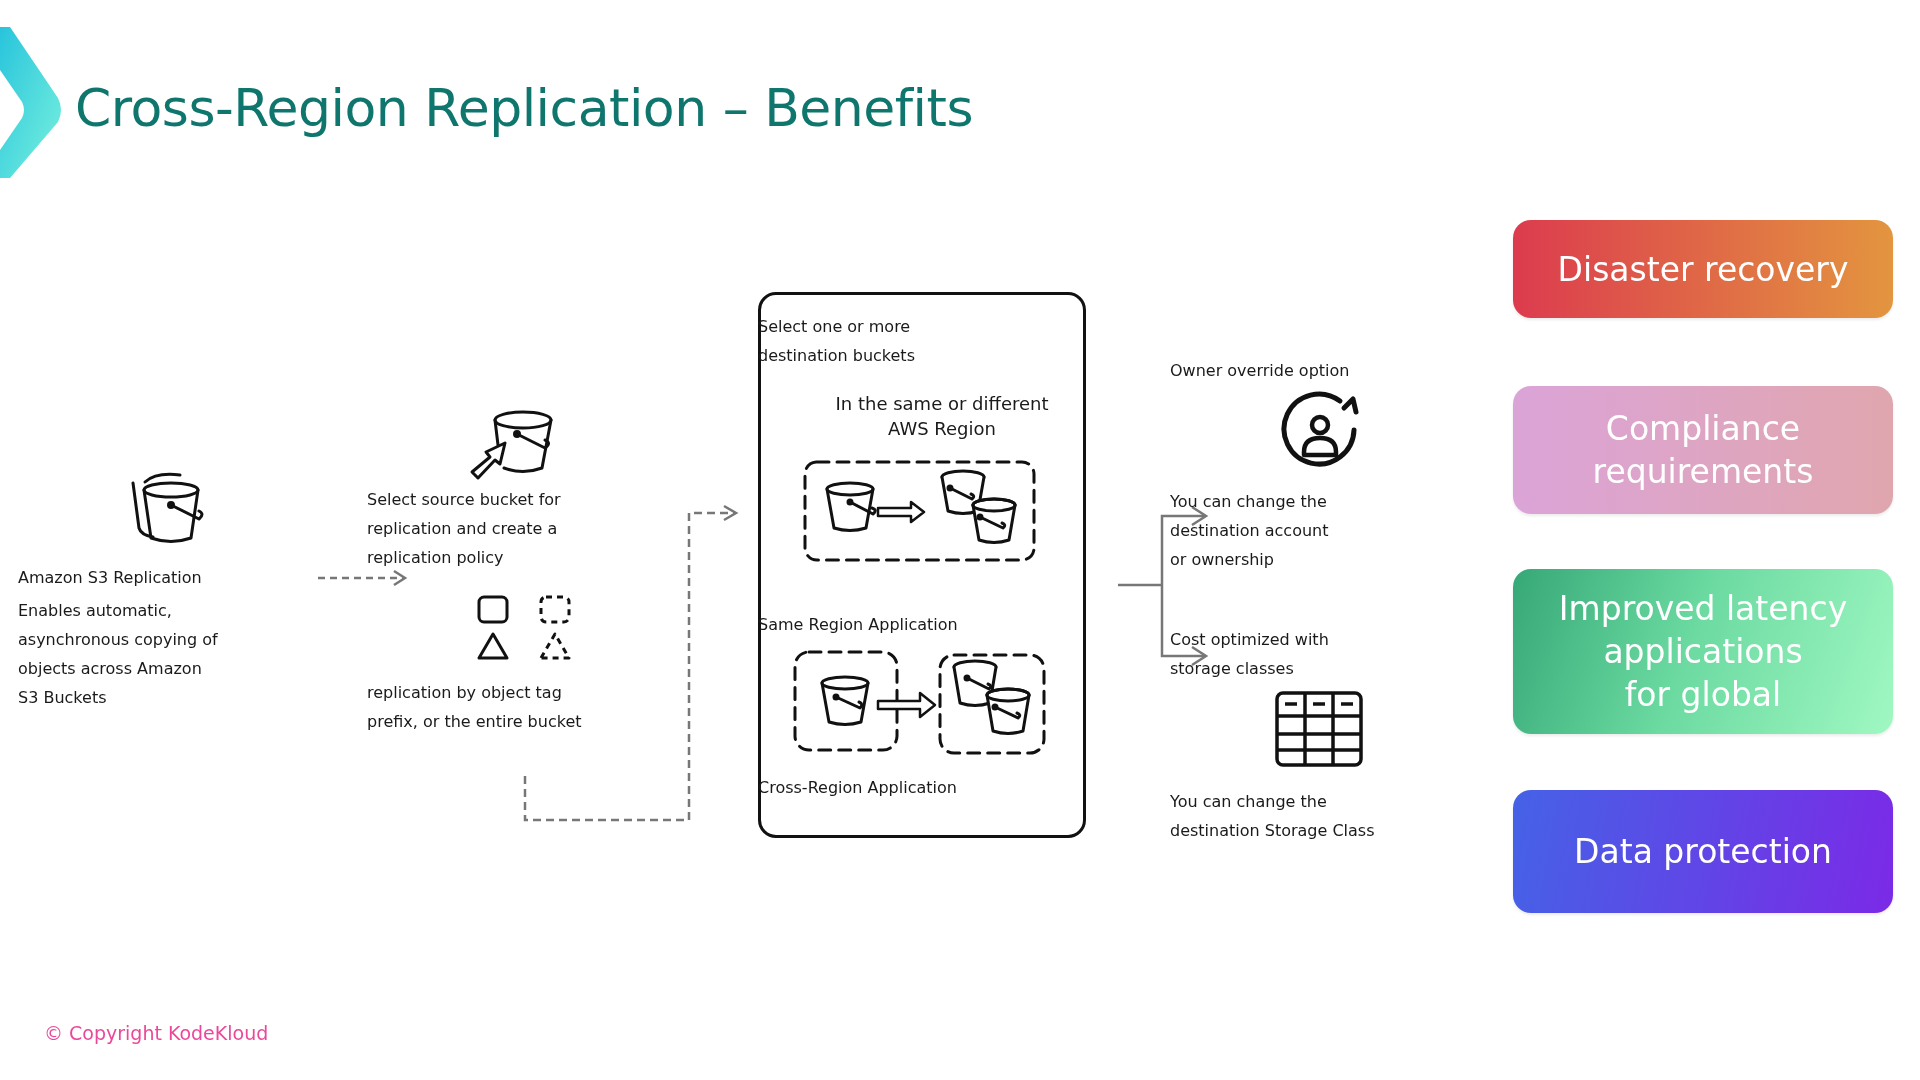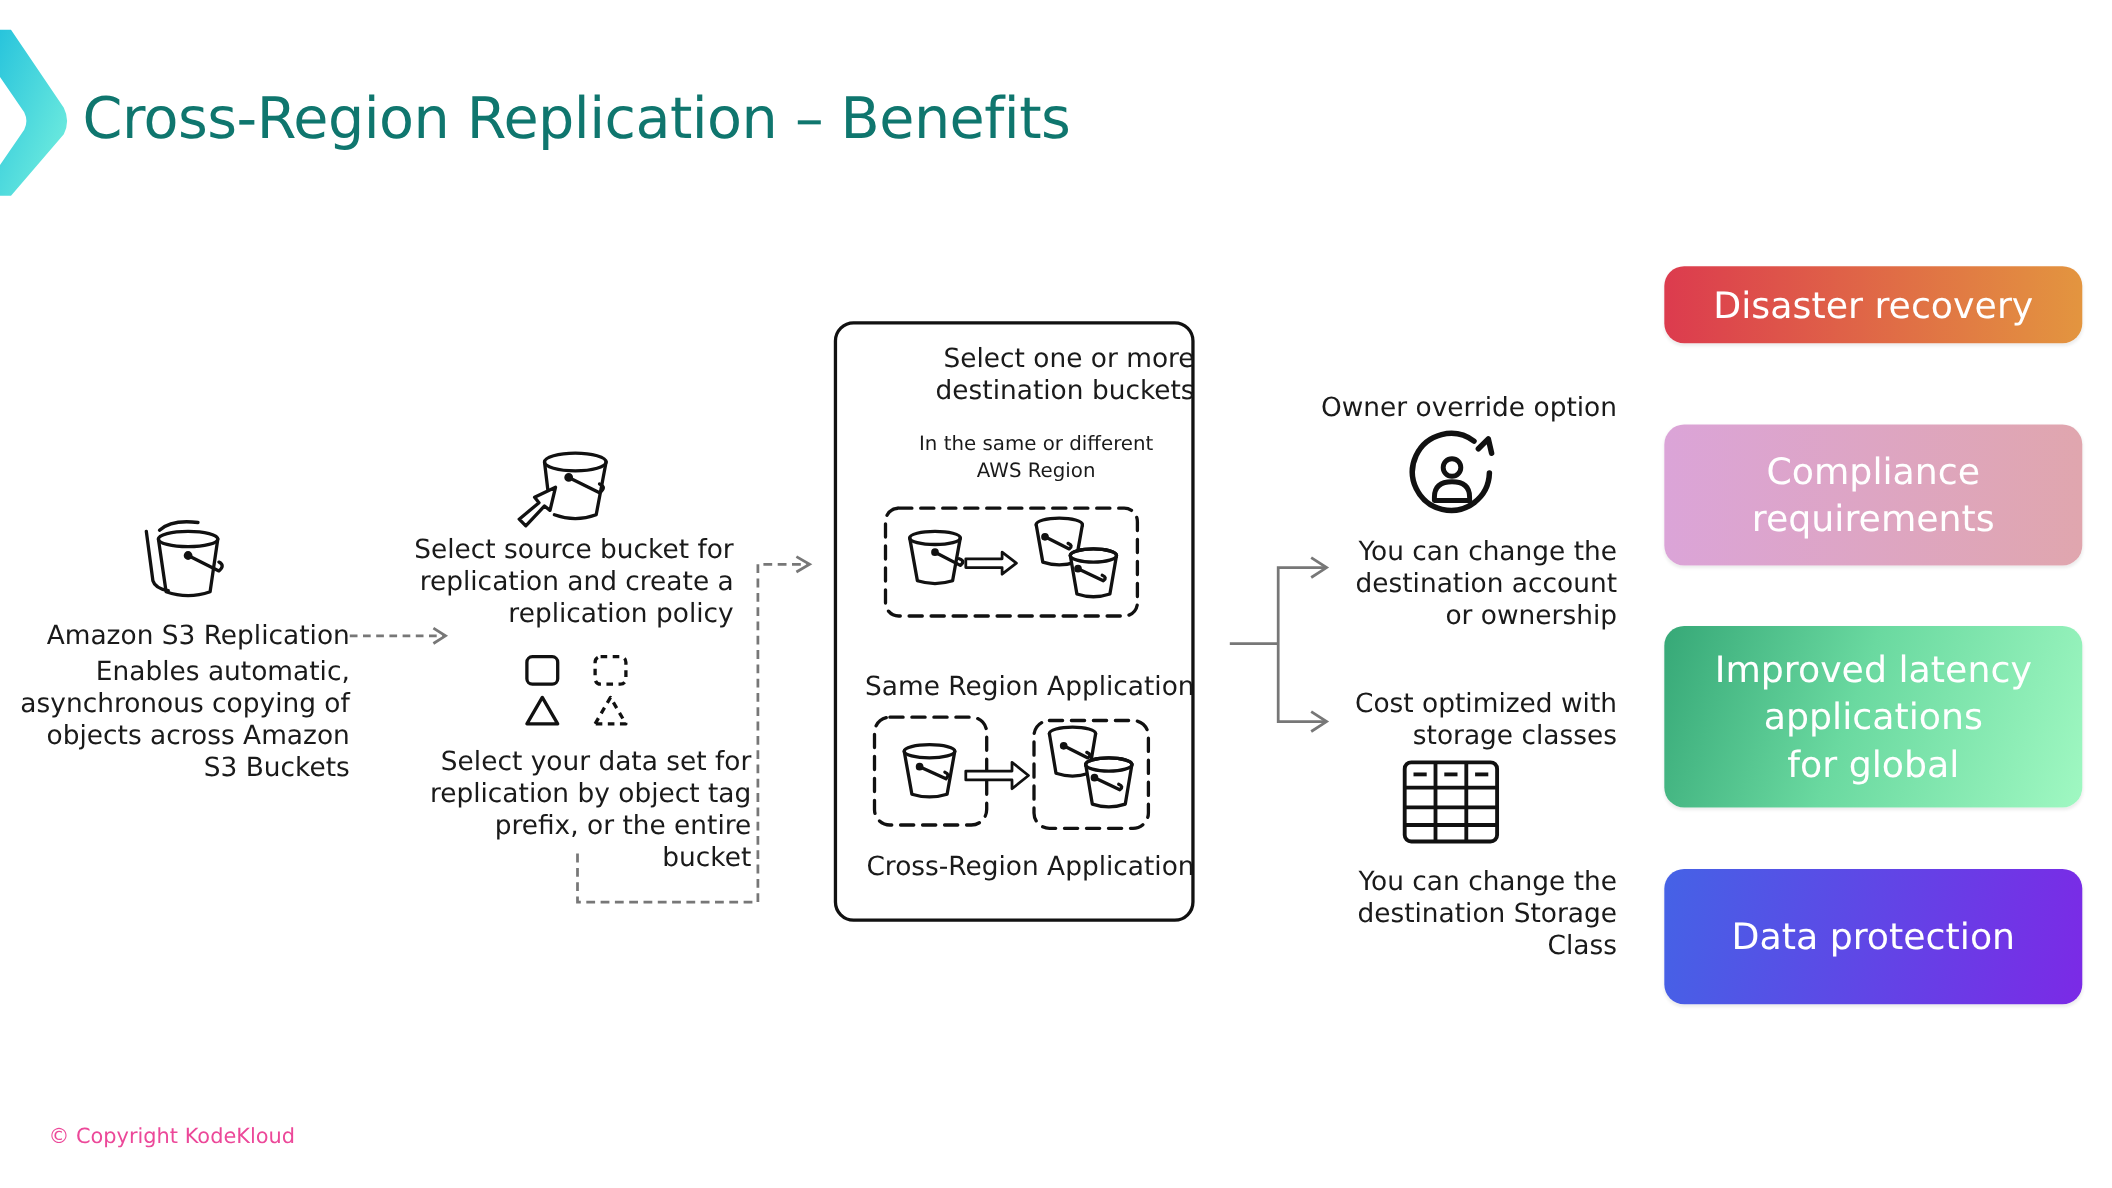--- a/index.html
+++ b/index.html
@@ -7,21 +7,21 @@
     width:1920px; height:1080px; position:relative; overflow:hidden;
     background:#ffffff; color:#1a1a1a;
     font-family:"DejaVu Sans", "Liberation Sans", sans-serif;
   }
   .abs { position:absolute; }
   .title {
     left:75px; top:78px; font-size:52px; font-weight:400; color:#0f766e;
     letter-spacing:-0.5px; white-space:nowrap;
     font-family:"DejaVu Sans", sans-serif;
   }
-  .txt { text-align:right; font-size:24px; line-height:29px; color:#1a1a1a; }
+  .txt { text-align:left; font-size:16px; line-height:29px; color:#1a1a1a; }
   .txt-sm { text-align:center; font-size:18px; line-height:25px; color:#1a1a1a;margin-left:40px; }
   .benefit {
     left:1513px; width:380px; border-radius:18px; color:#ffffff;
     display:flex; align-items:center; justify-content:center; text-align:center;
     font-size:33px; line-height:43px; box-shadow:0 2px 3px rgba(0,0,0,0.08);
     font-family:"DejaVu Sans", sans-serif;
   }
   .main-box {
     left:758px; top:292px; width:328px; height:546px;
     border:3px solid #111; border-radius:18px; box-sizing:border-box;
@@ -168,21 +168,20 @@
   <div class="txt">S3 Buckets</div>
 </div>
 
 <div class="abs" style="left:367px; top:485px; width:300px;">
   <div class="txt">Select source bucket for</div>
   <div class="txt">replication and create a</div>
   <div class="txt">replication policy</div>
 </div>
 
 <div class="abs" style="left:367px; top:678px; width:316px;">
-  <div class="txt">Select your data set for</div>
   <div class="txt">replication by object tag</div>
   <div class="txt">prefix, or the entire bucket</div>
 </div>
 
 <div class="abs main-box"></div>
 <div class="abs" style="left:758px; top:312px; width:328px;">
   <div class="txt">Select one or more</div>
   <div class="txt">destination buckets</div>
 </div>
 <div class="abs" style="left:758px; top:391px; width:328px;">
@@ -201,21 +200,21 @@
 
 <div class="abs" style="left:1170px; top:625px; width:300px;">
   <div class="txt">Cost optimized with</div>
   <div class="txt">storage classes</div>
 </div>
 <div class="abs" style="left:1170px; top:787px; width:300px;">
   <div class="txt">You can change the</div>
   <div class="txt">destination Storage Class</div>
 </div>
 
-<div class="abs benefit" style="top:242px; height:70px; background:linear-gradient(90deg,#dc3b4e,#e3953f);">
+<div class="abs benefit" style="top:220px; height:98px; background:linear-gradient(90deg,#dc3b4e,#e3953f);">
   <div>Disaster recovery</div>
 </div>
 <div class="abs benefit" style="top:386px; height:128px; background:linear-gradient(90deg,#dba4d8,#e0a6ae);">
   <div>
     <div>Compliance</div>
     <div>requirements</div>
   </div>
 </div>
 <div class="abs benefit" style="top:569px; height:165px; background:linear-gradient(110deg,#36a877 0%,#6ad9a0 45%,#a0f8c2 100%);">
   <div>

